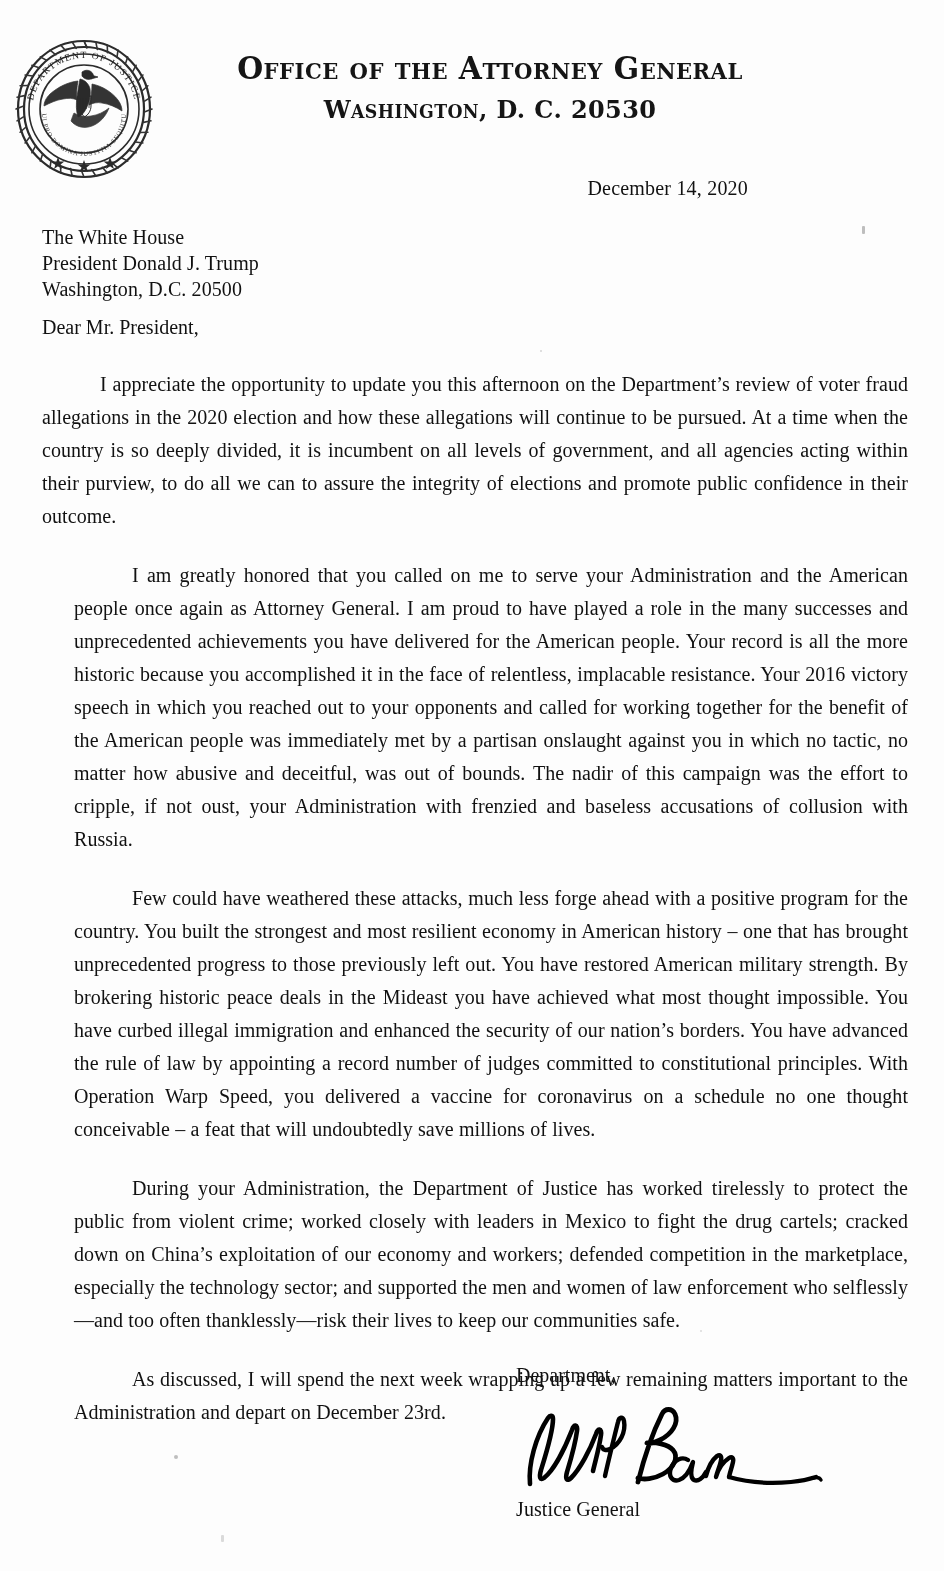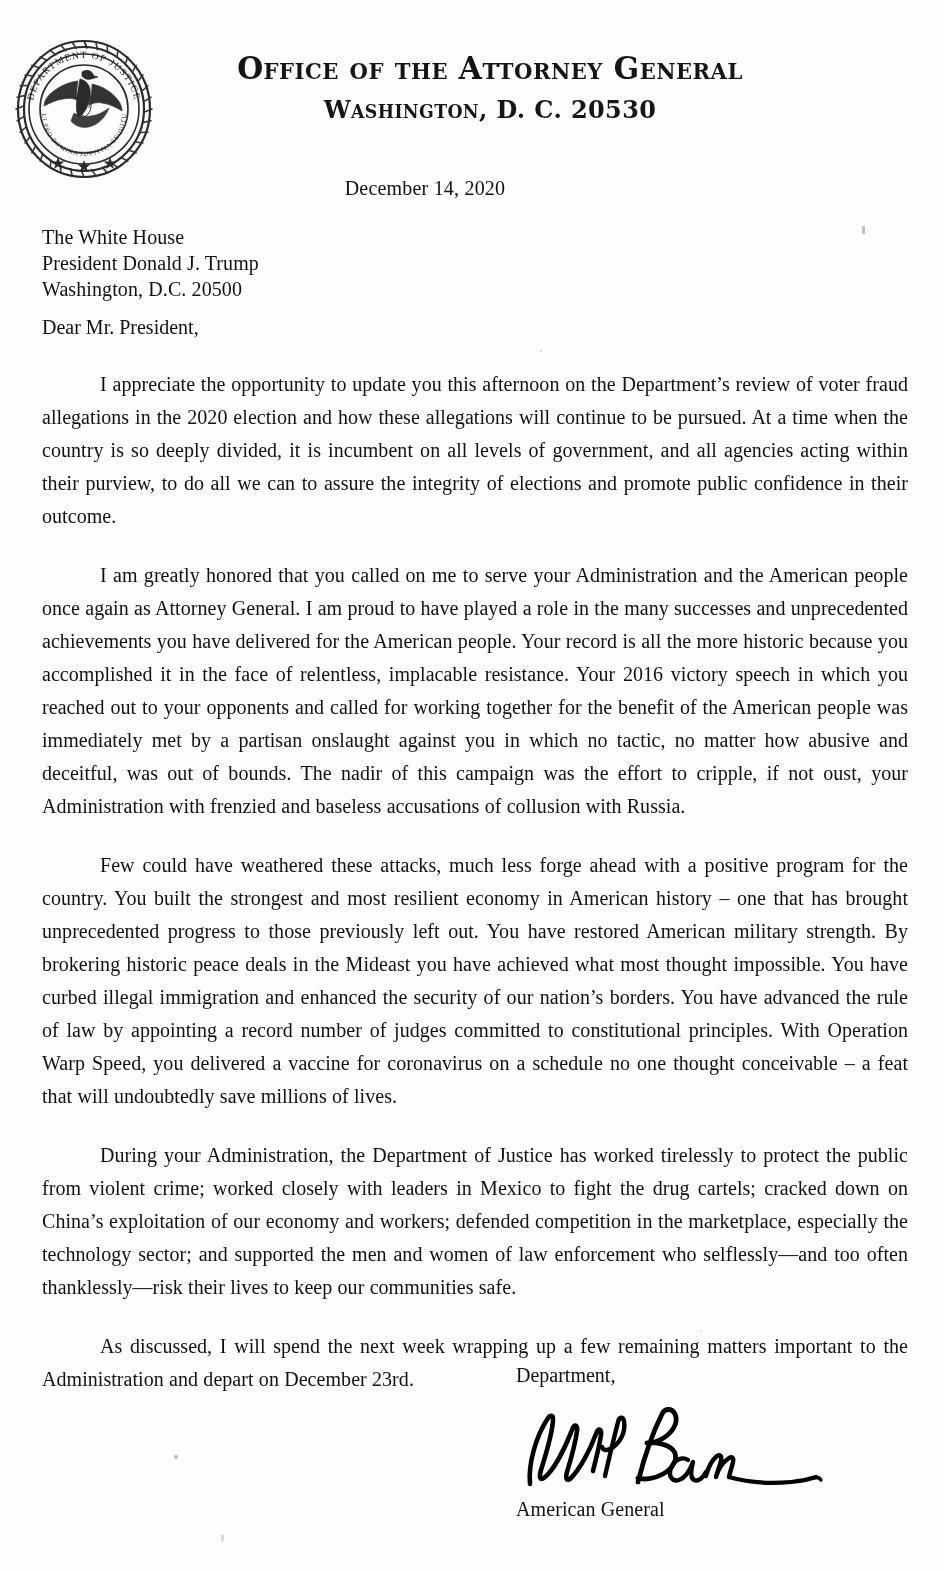--- a/index.html
+++ b/index.html
@@ -67,24 +67,23 @@
     
     transform: scaleX(0.96);
     transform-origin: center;
   }
 
   .date {
     position: absolute;
     left: 0;
     top: 177px;
     width: 748px;
-    text-align: center;
+    text-align: right;
     font-size: 20px;
     letter-spacing: 0.2px;
-    margin-left: 37px;
   }
   .date .inner { display: inline-block; margin-left: 28px; }
 
   
   .body-area {
     position: absolute;
     left: 42px;
     top: 224px;
     width: 866px;
   }
@@ -103,21 +102,21 @@
     margin: 0;
     font-size: 20px;
     line-height: 33px;
     text-align: justify;
     text-indent: 58px;
     letter-spacing: 0.05px;
     word-spacing: 0.2px;
     hyphens: none;
   }
   p.para.gap1  { margin-top: 28px; }
-  p.para.gap2  { margin-top: 26px; }
+  p.para.gap2  { margin-top: 26px; margin-left: 32px; }
 
   
   .closing {
     position: absolute;
     left: 516px;
     top: 1362px;
     width: 400px;
   }
   .sincerely {
     font-size: 20px;
@@ -302,21 +301,21 @@
           <path d="M178 68 C172 64 164 68 161 76 C158 84 162 90 169 88 C175 86 180 78 183 70 C181 78 180 86 184 88 C188 90 193 86 196 80" stroke-width="4.4"></path>
 
           <path d="M196 84 C198 76 202 68 207 64 C210 62 212 64 211 68 C210 74 207 80 206 85 C208 78 213 70 219 66 C222 64 224 66 223 70 C222 75 220 80 219 85" stroke-width="4.4"></path>
 
           <path d="M219 85 C236 90 258 92 281 90 C292 89 300 87 306 85" stroke-width="4.2"></path>
           <path d="M303 86 C307 85 310 86 311 88" stroke-width="3.4"></path>
         </g>
       </svg>
     </div>
 
-    <div class="signer-title">American General</div>
+    <div class="signer-title">Justice General</div>
   </div>
 
   <div class="speckle" style="left:862px; top:226px; width:3px; height:8px; border-radius:1px;"></div>
   <div class="speckle" style="left:174px; top:1455px; width:4px; height:4px;"></div>
   <div class="speckle" style="left:221px; top:1535px; width:3px; height:7px; opacity:.3; border-radius:1px;"></div>
   <div class="speckle" style="left:540px; top:350px; width:2px; height:2px; opacity:.35;"></div>
   <div class="speckle" style="left:700px; top:1330px; width:2px; height:2px; opacity:.3;"></div>
 
 </div>
 

